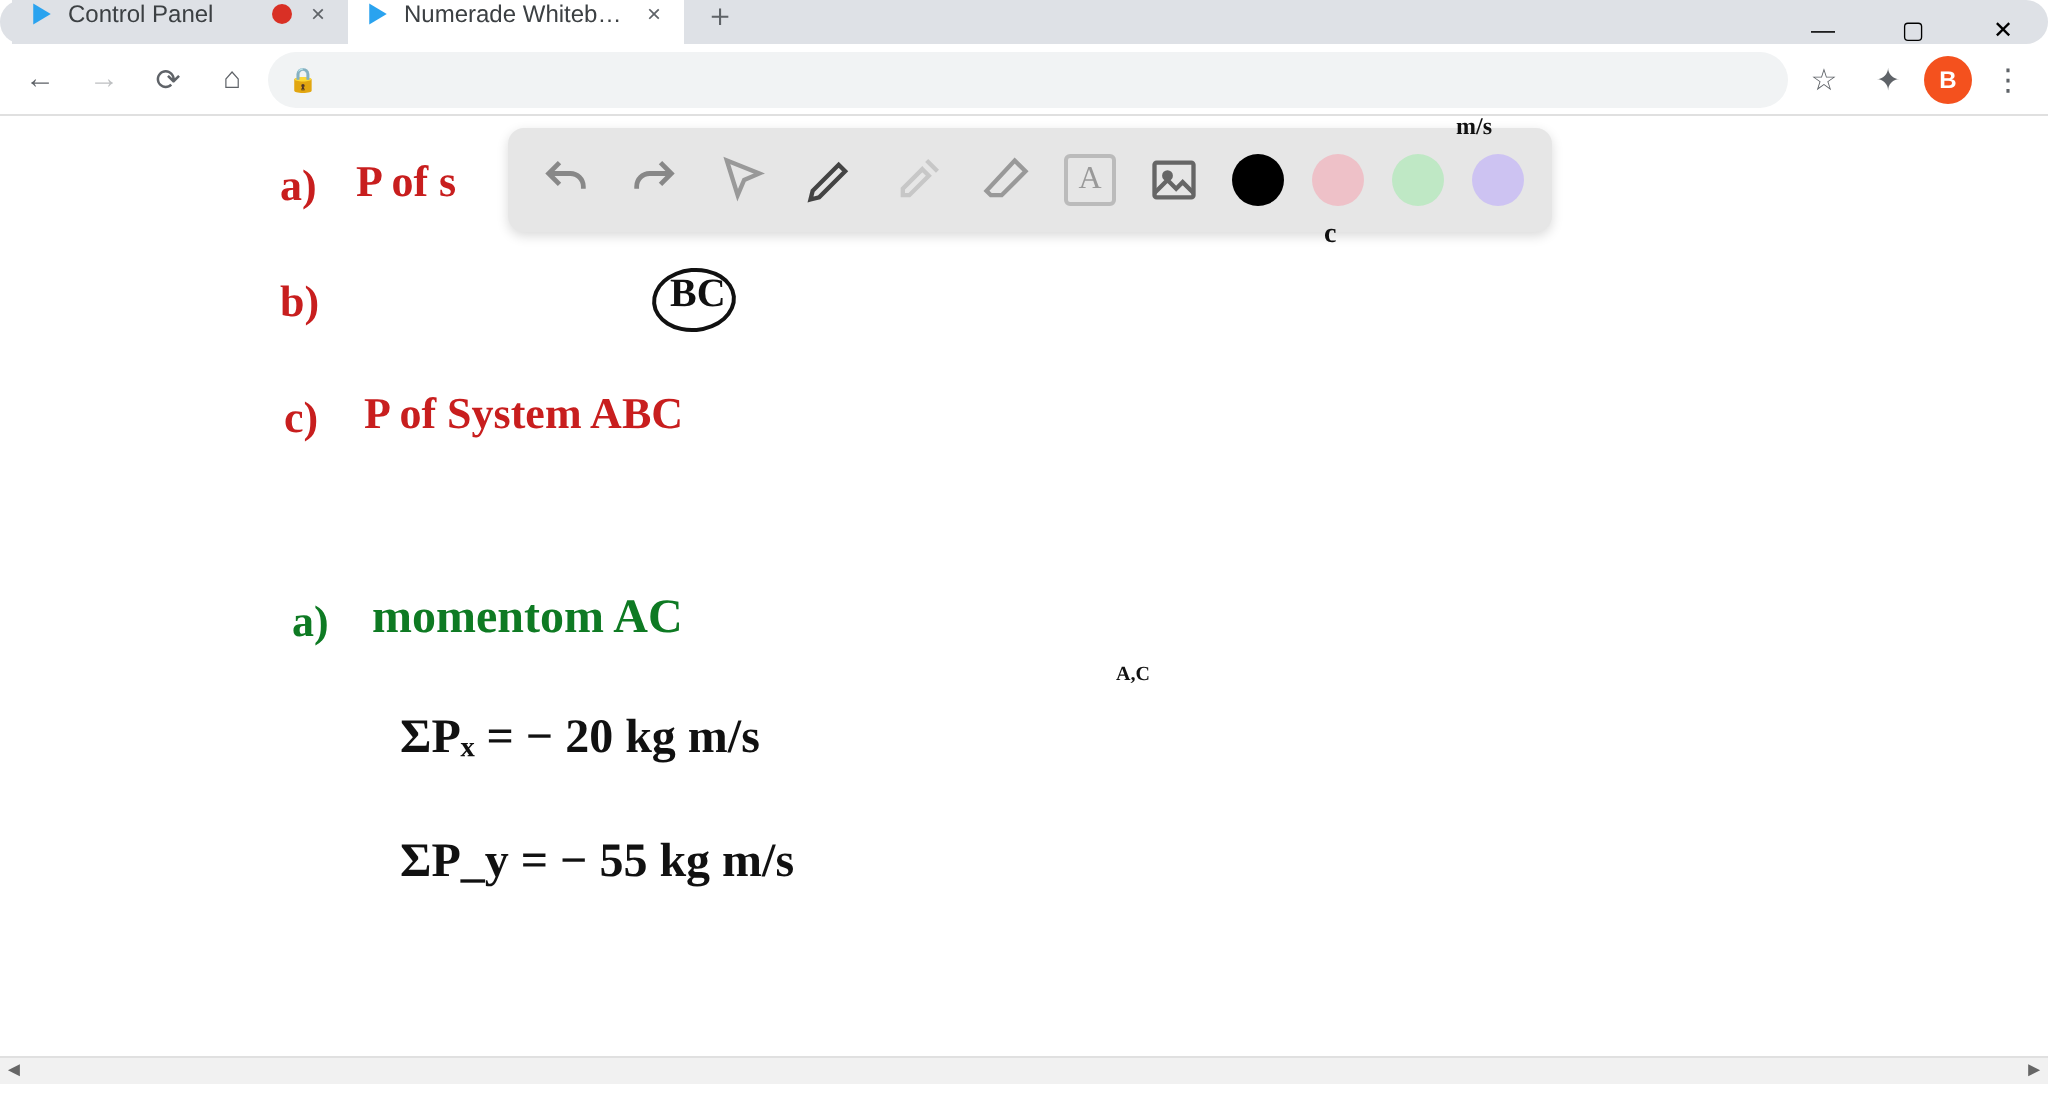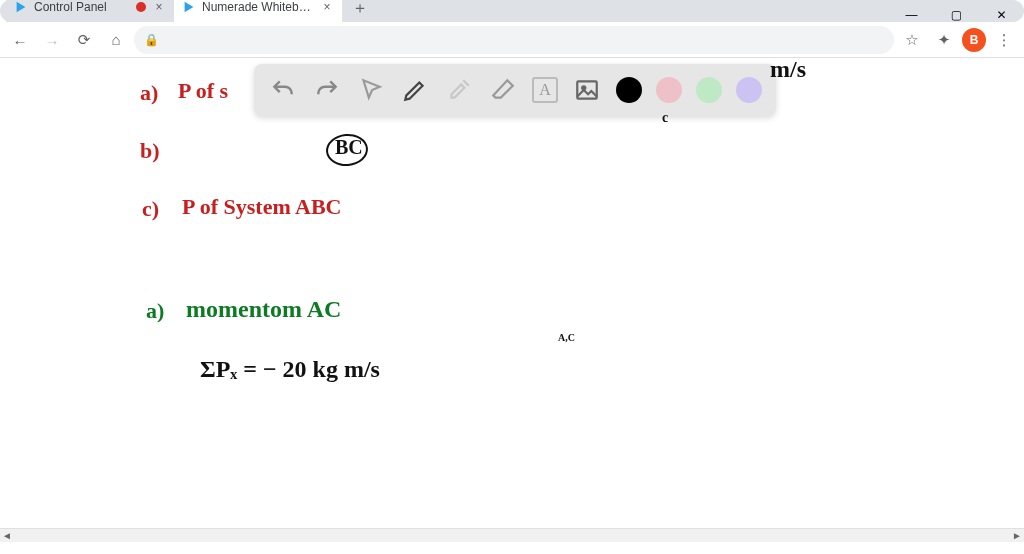--- a/index.html
+++ b/index.html
@@ -240,22 +240,23 @@
   <span class="hand black" style="left:335px;top:78px;font-size:20px">BC</span>
   <div class="circle-bc" style="left:326px;top:76px"></div>
 
   <span class="hand red" style="left:142px;top:138px;font-size:22px">c)</span>
   <span class="hand red" style="left:182px;top:136px;font-size:22px">P  of   System  ABC</span>
 
   <span class="hand green" style="left:146px;top:240px;font-size:22px">a)</span>
   <span class="hand green" style="left:186px;top:238px;font-size:24px">momentom    AC</span>
 
   <span class="hand black" style="left:200px;top:298px;font-size:24px">ΣPₓ = − 20 kg m/s</span>
-
-  <span class="hand black" style="left:770px;top:-2px;font-size:24px">m/s</span>
+  <span class="hand black" style="left:200px;top:360px;font-size:24px">ΣP_y = − 55 kg m/s</span>
+
+  <span class="hand black" style="left:728px;top:-2px;font-size:12px">m/s</span>
   <span class="hand black" style="left:662px;top:52px;font-size:14px">c</span>
 
   <span class="hand black" style="left:558px;top:274px;font-size:10px">A,C</span>
 
   <div class="hscroll">
     <span>◄</span>
     <span>►</span>
   </div>
 </div>
 

